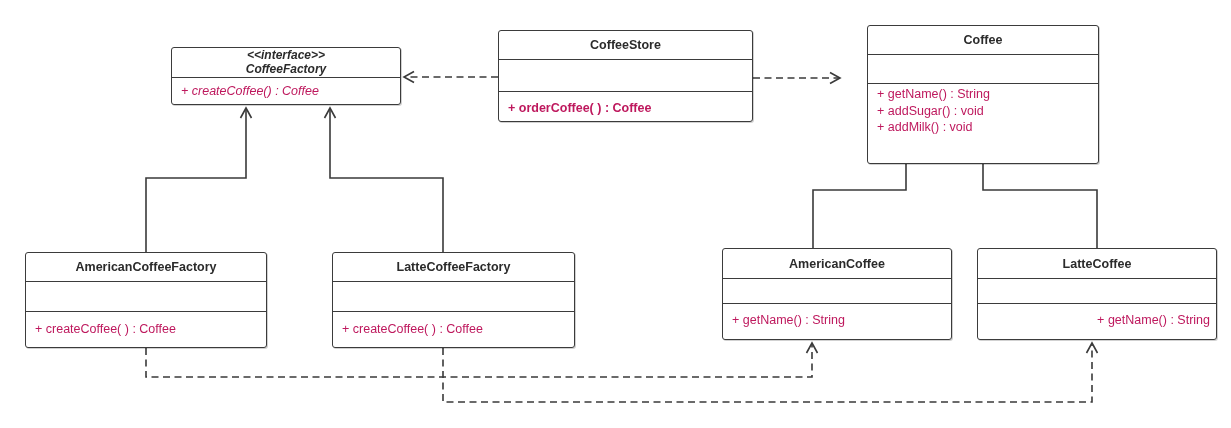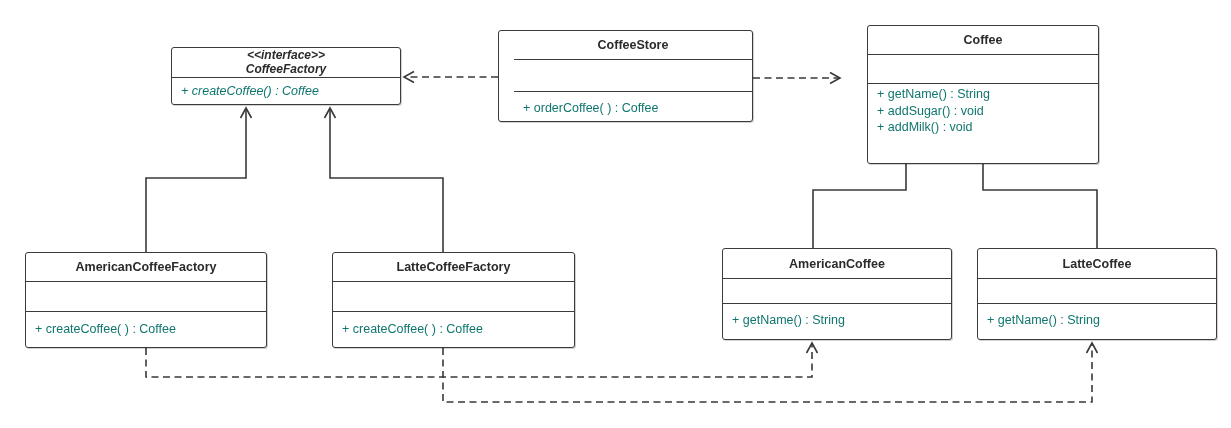--- a/index.html
+++ b/index.html
@@ -24,32 +24,32 @@
   .uml-title{
     box-sizing:border-box;
     display:flex;flex-direction:column;
     align-items:center;justify-content:center;
     font-weight:bold;font-size:12.5px;color:#2b2b2b;
     line-height:14px;
   }
   .uml-attrs{box-sizing:border-box;border-top:1.6px solid #3b3b3b;}
   .uml-methods{
     box-sizing:border-box;border-top:1.6px solid #3b3b3b;
-    font-size:12.5px;line-height:16.5px;color:#0f766e;
+    font-size:12.5px;line-height:16.5px;color:#be185d;
     padding:7px 6px 0 9px;white-space:nowrap;
   }
   
   #box-coffee-factory        {left:171px;top:47px;width:230px;height:58px;font-style:italic;}
   #box-coffee-factory .uml-title{height:29px;line-height:13.5px;font-size:12px;}
   #box-coffee-factory .uml-methods{height:29px;padding-top:5px;}
 
-  #box-coffee-store          {left:498px;top:30px;width:255px;height:92px;padding-left:15px;}
+  #box-coffee-store          {left:498px;top:30px;width:255px;height:92px;}
   #box-coffee-store .uml-title{height:28px;}
   #box-coffee-store .uml-attrs{height:32px;}
-  #box-coffee-store .uml-methods{height:48px;padding-top:8px;}
+  #box-coffee-store .uml-methods{height:48px;padding-top:8px;font-weight:bold;}
 
   #box-coffee                {left:867px;top:25px;width:232px;height:139px;}
   #box-coffee .uml-title{height:28px;}
   #box-coffee .uml-attrs{height:29px;}
   #box-coffee .uml-methods{height:50px;padding-top:2px;}
 
   #box-american-coffee-factory{left:25px;top:252px;width:242px;height:96px;}
   #box-american-coffee-factory .uml-title{height:28px;}
   #box-american-coffee-factory .uml-attrs{height:30px;}
   #box-american-coffee-factory .uml-methods{height:38px;padding-top:9px;}
@@ -57,21 +57,21 @@
   #box-latte-coffee-factory  {left:332px;top:252px;width:243px;height:96px;}
   #box-latte-coffee-factory .uml-title{height:28px;}
   #box-latte-coffee-factory .uml-attrs{height:30px;}
   #box-latte-coffee-factory .uml-methods{height:38px;padding-top:9px;}
 
   #box-american-coffee       {left:698px;top:248px;width:230px;height:92px;margin-left:24px;}
   #box-american-coffee .uml-title{height:29px;}
   #box-american-coffee .uml-attrs{height:25px;}
   #box-american-coffee .uml-methods{height:38px;padding-top:8px;}
 
-  #box-latte-coffee          {left:977px;top:248px;width:240px;height:92px;}
+  #box-latte-coffee          {left:977px;top:248px;width:240px;height:92px;text-align:right;}
   #box-latte-coffee .uml-title{height:29px;}
   #box-latte-coffee .uml-attrs{height:25px;}
   #box-latte-coffee .uml-methods{height:38px;padding-top:8px;}
 
   .wire{fill:none;stroke:#3a3a3a;stroke-width:1.6px;}
   .wire.dashed{stroke-dasharray:7,4.5;}
 </style>
 </head>
 <body>
 

